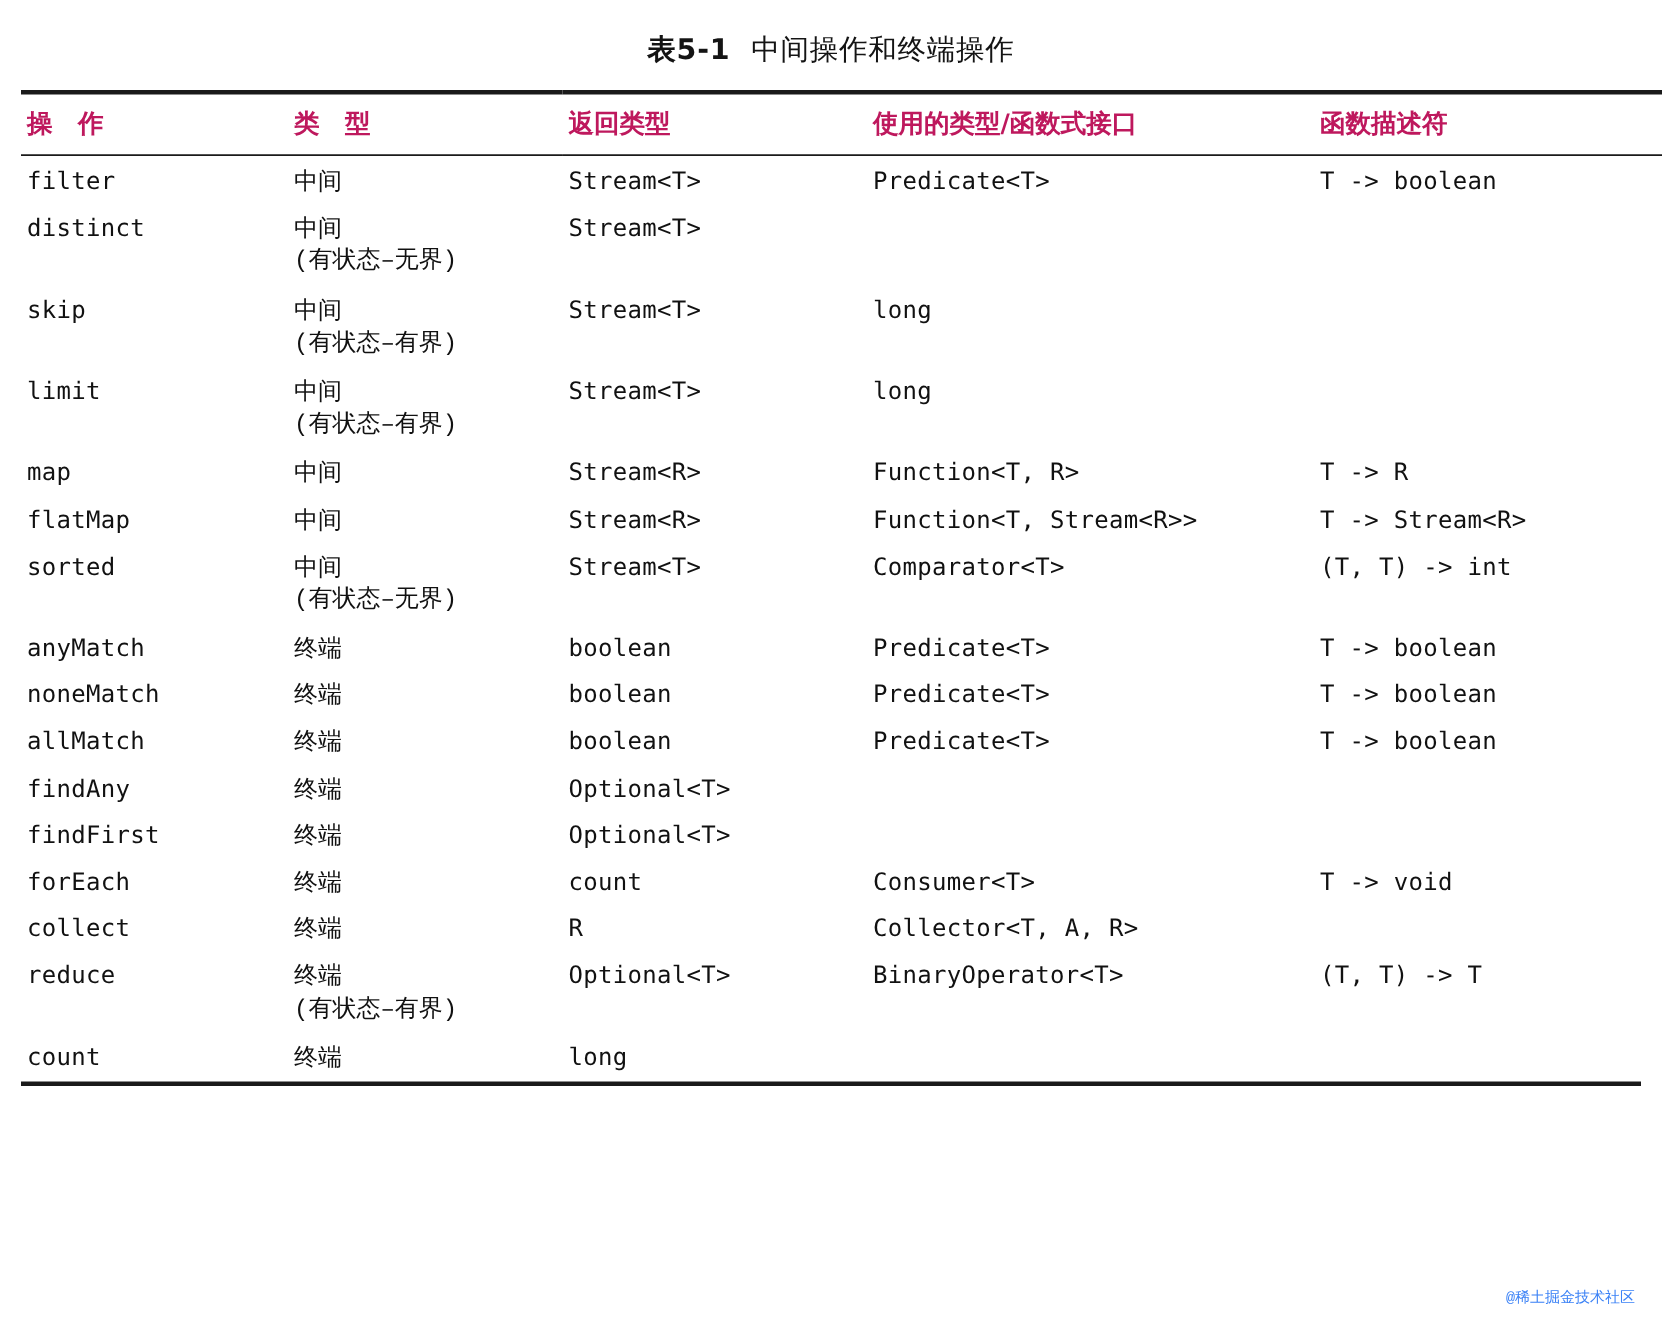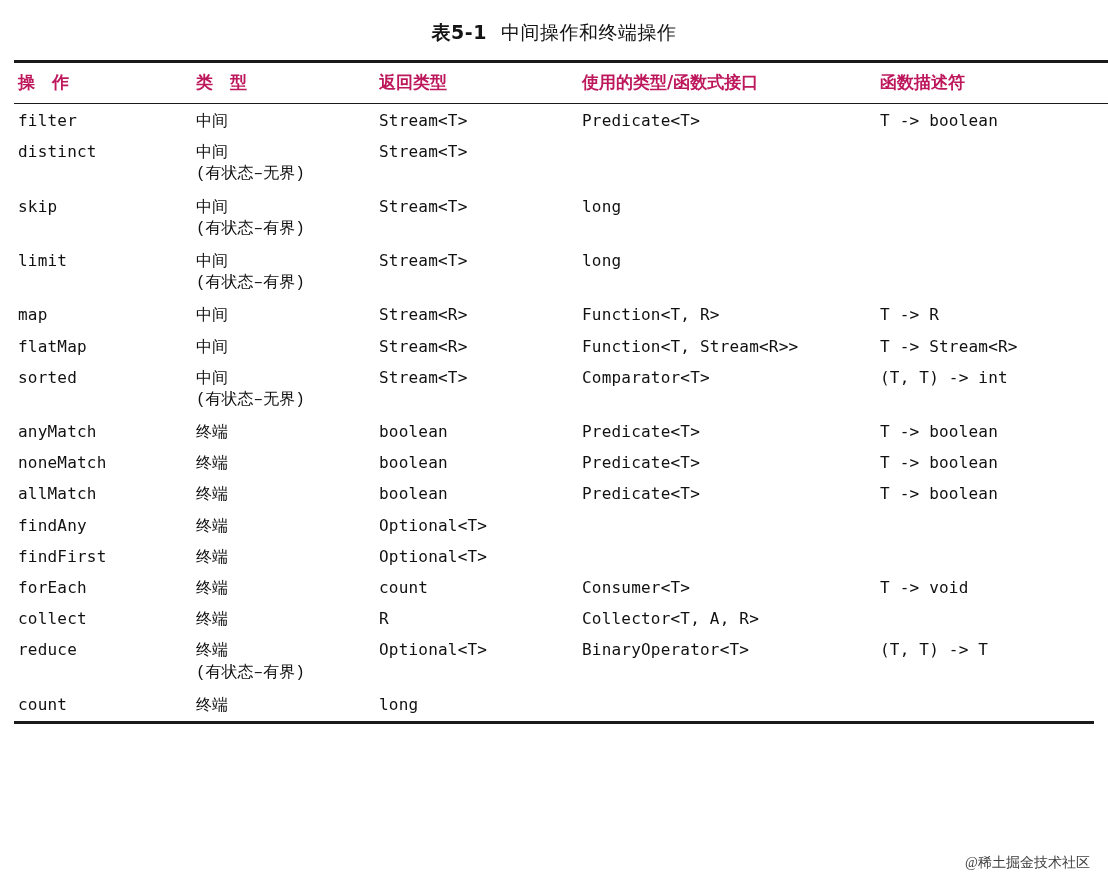--- a/index.html
+++ b/index.html
@@ -92,23 +92,23 @@
   }
   .bottom-rule {
     border-top: 3px solid #1a1a1a;
     margin: 2px 14px 0 14px;
     width: 1080px;
   }
   .watermark {
     position: absolute;
     right: 18px;
     bottom: 6px;
-    font-family: Liberation Serif, serif;
-    font-size: 14px;
-    color: #404040;
+    font-family: Liberation Mono, monospace;
+    font-size: 10px;
+    color: #3b82f6;
   }
 </style>
 </head>
 <body>
 
 <div class="page">
 
   <div class="caption">
     <span class="cap-num">表5-1</span><span>中间操作和终端操作</span>
   </div>

